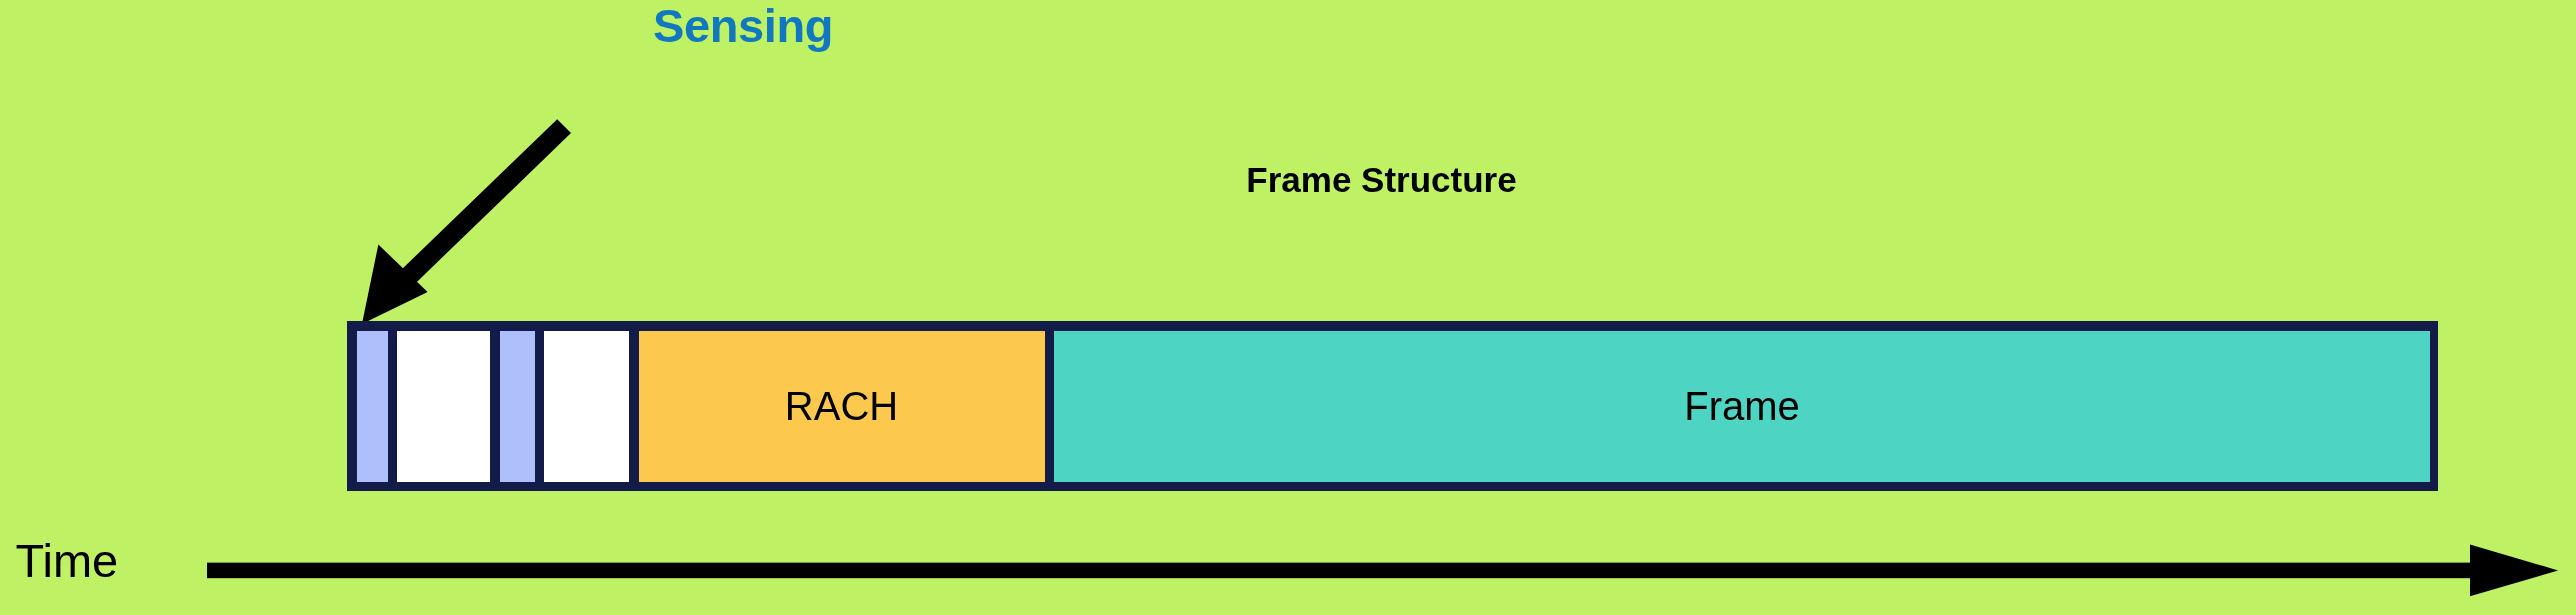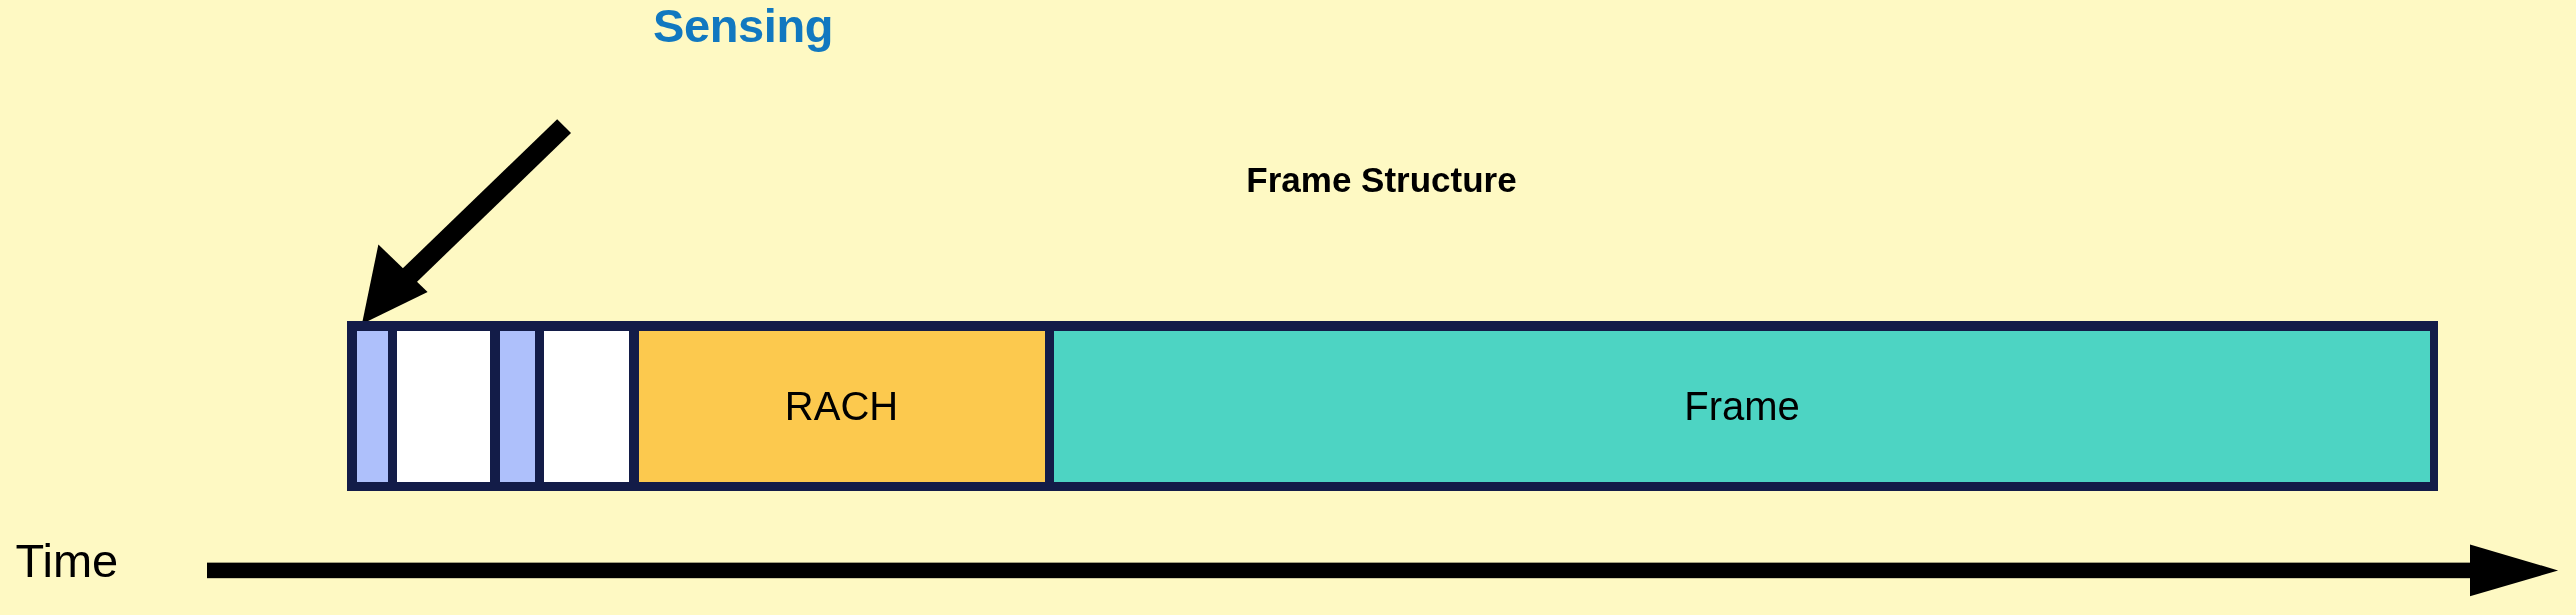--- a/index.html
+++ b/index.html
@@ -8,21 +8,21 @@
     padding: 0;
     background: #ffffff;
   }
   body {
     font-family: "Liberation Sans", "DejaVu Sans", sans-serif;
   }
   #canvas {
     position: relative;
     width: 2576px;
     height: 616px;
-    background: #fef9c3;
+    background: #bef264;
     overflow: hidden;
   }
 
   
   .callout-label {
     position: absolute;
     left: 553px;
     top: 1.7px;
     width: 380px;
     text-align: center;

